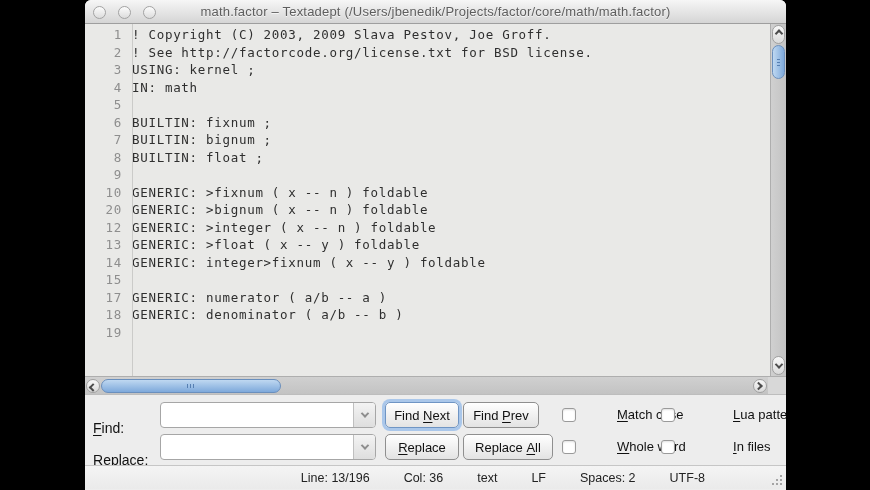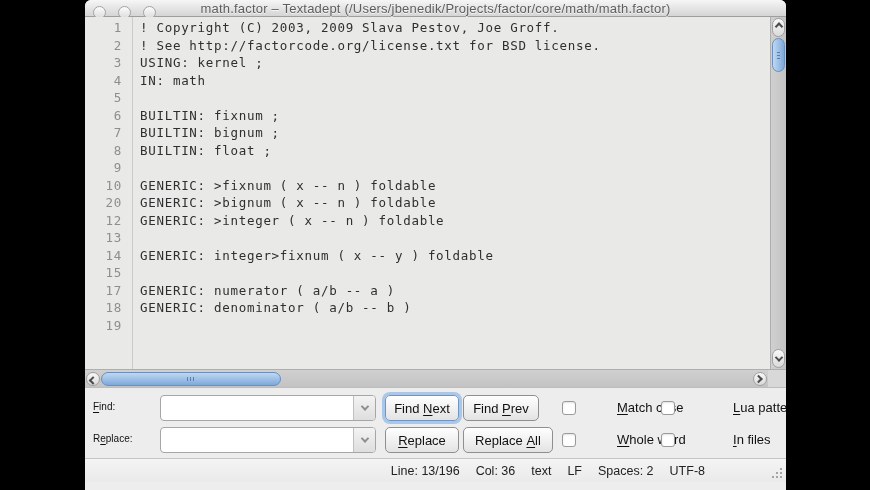--- a/index.html
+++ b/index.html
@@ -8,21 +8,21 @@
     position: relative; width: 870px; height: 490px;
     background: #000; overflow: hidden;
     font-family: "Liberation Sans", sans-serif;
   }
   .window {
     position: absolute; left: 85px; top: 0; width: 701px; height: 490px;
     background: #ededed; border-radius: 6px 6px 0 0; overflow: hidden;
   }
   
   .titlebar {
-    position: relative; height: 17px;
+    position: relative; height: 24px;
     background: linear-gradient(#f6f6f6, #d5d5d5);
     border-bottom: 1px solid #9e9e9e;
     display: flex; align-items: center; justify-content: center;
   }
   .traffic { position: absolute; left: 8px; top: 6px; display: flex; gap: 12px; }
   .light {
     width: 13px; height: 13px; border-radius: 50%;
     border: 1px solid #a2a2a2; background: linear-gradient(#fcfcfc, #dcdcdc);
   }
   .title-text {
@@ -32,21 +32,21 @@
   
   .editor-region { position: relative; height: 370px; background: #e9e9e7; }
   .code-scroll { position: absolute; left: 0; top: 0; right: 16px; height: 352px; overflow: hidden; }
   .gutter-sep { position: absolute; left: 47px; top: 0; height: 352px; width: 1px; background: #cbcbc9; }
   .code-lines { padding-top: 2px; }
   .code-line {
     display: flex; height: 17.5px; line-height: 17.5px;
     font-family: "DejaVu Sans Mono", monospace; font-size: 12.5px; letter-spacing: .7px;
   }
   .ln { flex: none; width: 47px; padding-right: 10px; text-align: right; color: #8e8e8e; }
-  .ct { padding-left: 8px; color: #2f2f2f; white-space: pre; }
+  .ct { color: #2f2f2f; white-space: pre; }
   
   .vscroll {
     position: absolute; right: 0; top: 0; width: 16px; height: 352px;
     background: linear-gradient(to right,#d0d0d0,#c3c3c3); border-left: 1px solid #aeaeae;
   }
   .vs-btn {
     position: absolute; left: 1px; right: 1px; height: 19px;
     border: 1px solid #a0a0a0; border-radius: 7px;
     background: linear-gradient(#f8f8f8,#dadada);
     display: flex; align-items: center; justify-content: center;
@@ -87,21 +87,21 @@
   .chev { display: inline-block; width: 6px; height: 6px; border-left: 2px solid #4c4c4c; border-bottom: 2px solid #4c4c4c; }
   .chev.up   { transform: rotate(135deg) translate(-1px,1px); }
   .chev.down { transform: rotate(-45deg) translate(1px,-1px); }
   .chev.left { transform: rotate(45deg) translate(1px,1px); }
   .chev.right{ transform: rotate(225deg) translate(1px,-1px); }
   .chev.soft { border-color: #8d8d8d; }
   
   .find-panel { position: relative; height: 71px; background: #ededed; border-top: 1px solid #bdbdbd; }
   .fp-row { position: absolute; left: 0; right: 0; height: 28px; }
   .fp-row.r1 { top: 7px; } .fp-row.r2 { top: 39px; }
-  .fp-label { position: absolute; left: 8px; top: 6px; font-size: 10px; color: #111; white-space: pre; }
+  .fp-label { position: absolute; left: 8px; top: 18px; font-size: 14px; color: #111; white-space: pre; }
   .combo {
     position: absolute; left: 75px; top: 0; width: 216px; height: 26px;
     background: #fff; border: 1px solid #a6a6a6; border-radius: 4px;
     display: flex; overflow: hidden;
   }
   .combo input {
     flex: 1; border: 0; outline: none; background: transparent;
     font-size: 13px; padding: 0 6px; font-family: "Liberation Sans", sans-serif;
   }
   .combo-btn {
@@ -129,21 +129,21 @@
     border: 1px solid #9a9a9a; border-radius: 3px;
     box-shadow: inset 0 1px 2px rgba(0,0,0,.12);
   }
   .cb-label { font-size: 13px; color: #111; white-space: pre; margin-left: 34px; }
   .mn { text-decoration: underline; text-underline-offset: 2px; }
   
   .statusbar {
     position: relative; height: 24px;
     background: linear-gradient(#f4f4f4,#eaeaea); border-top: 1px solid #c6c6c6;
     display: flex; align-items: center; justify-content: flex-end;
-    gap: 16px; padding-right: 81px; font-size: 12.5px; color: #222;
+    gap: 34px; padding-right: 81px; font-size: 12.5px; color: #222;
   }
   .statusbar span { white-space: pre; }
   .grip { position: absolute; right: 3px; bottom: 3px; width: 12px; height: 12px; }
   .grip::before {
     content: ""; position: absolute; left: 0; top: 0; width: 2px; height: 2px;
     background: transparent;
     box-shadow: 9px 1px #a4a4a4, 5px 5px #a4a4a4, 9px 5px #a4a4a4,
                 1px 9px #a4a4a4, 5px 9px #a4a4a4, 9px 9px #a4a4a4;
   }
 </style>
@@ -208,20 +208,21 @@
             <div class="code-line">
               <span class="ln">20</span>
               <span class="ct">GENERIC: &gt;bignum ( x -- n ) foldable</span>
             </div>
             <div class="code-line">
               <span class="ln">12</span>
               <span class="ct">GENERIC: &gt;integer ( x -- n ) foldable</span>
             </div>
             <div class="code-line">
               <span class="ln">13</span>
+              <span class="ct">GENERIC: &gt;float ( x -- y ) foldable</span>
             </div>
             <div class="code-line">
               <span class="ln">14</span>
               <span class="ct">GENERIC: integer&gt;fixnum ( x -- y ) foldable</span>
             </div>
             <div class="code-line">
               <span class="ln">15</span>
             </div>
             <div class="code-line">
               <span class="ln">17</span>

